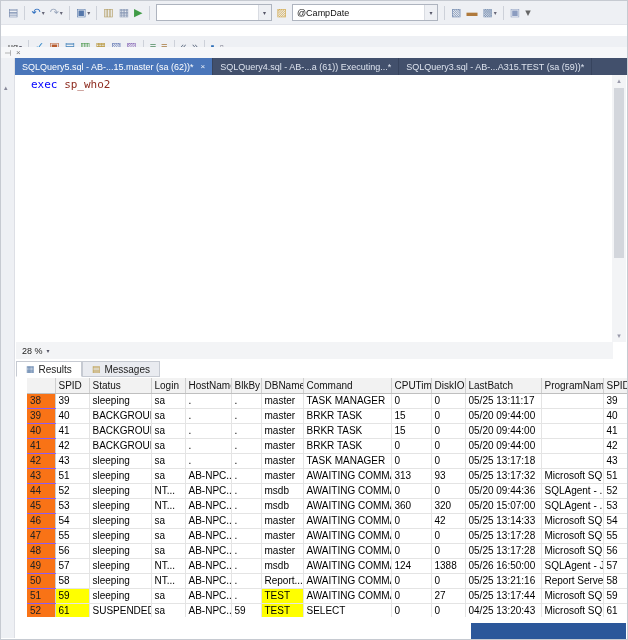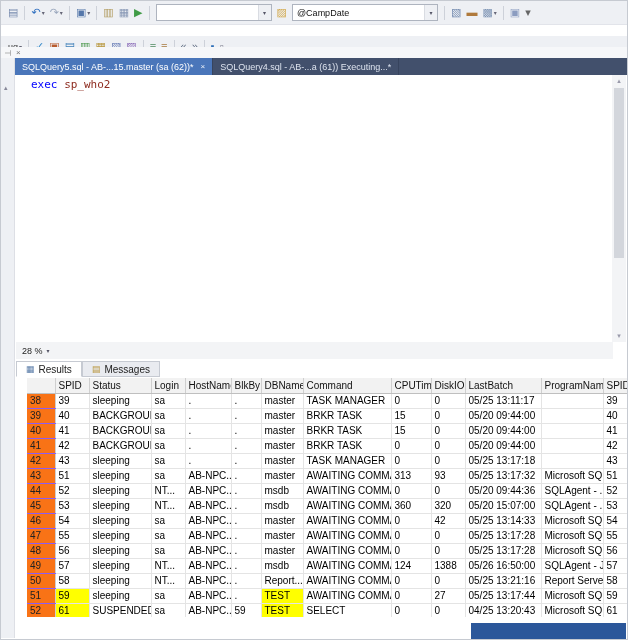--- a/index.html
+++ b/index.html
@@ -174,20 +174,23 @@
     <span class="mglyph">×</span>
   </div>
 
   <div class="tabstrip" id="tabstrip">
       <div class="tab active" style="background: rgb(74, 118, 186);">
         <span class="tlabel">SQLQuery5.sql - AB-...15.master (sa (62))*</span>
         <span class="tclose">×</span>
       </div>
       <div class="tab">
         <span class="tlabel">SQLQuery4.sql - AB-...a (61)) Executing...*</span>
+      </div>
+      <div class="tab">
+        <span class="tlabel">SQLQuery3.sql - AB-...A315.TEST (sa (59))*</span>
       </div>
     </div>
 
   <div class="leftrail">
     <span class="railarrow">▴</span>
   </div>
 
   <div class="editor">
     <div class="code" id="code"><span style="color: rgb(0, 0, 255);">exec</span><span style="color: rgb(0, 0, 0);"> </span><span style="color: rgb(142, 44, 32);">sp_who2</span></div>
   </div>

